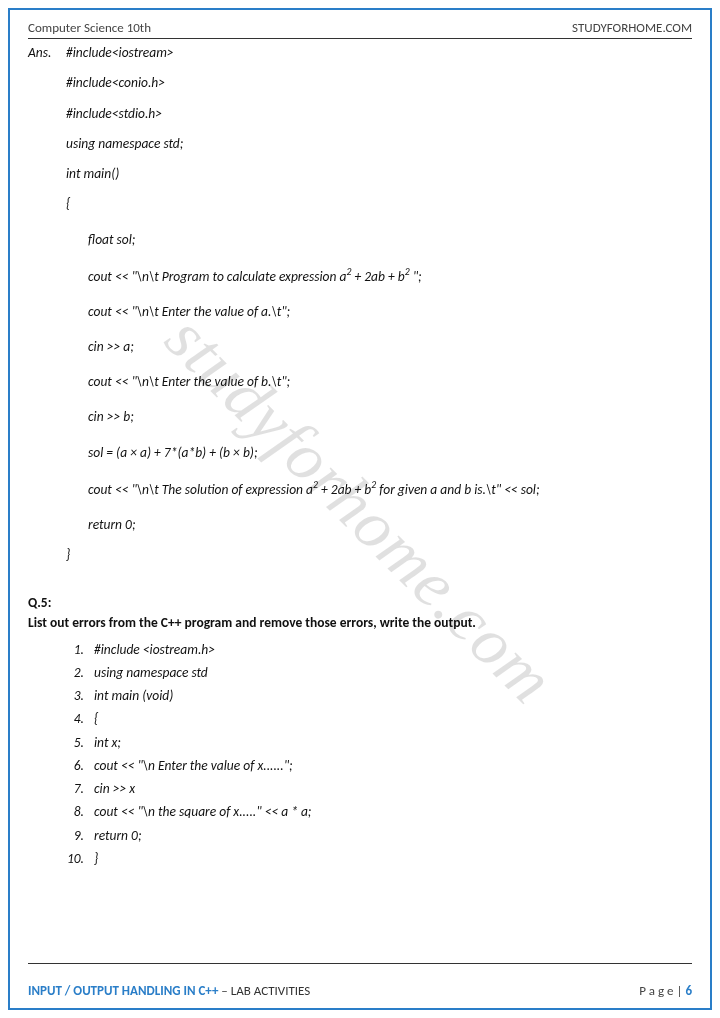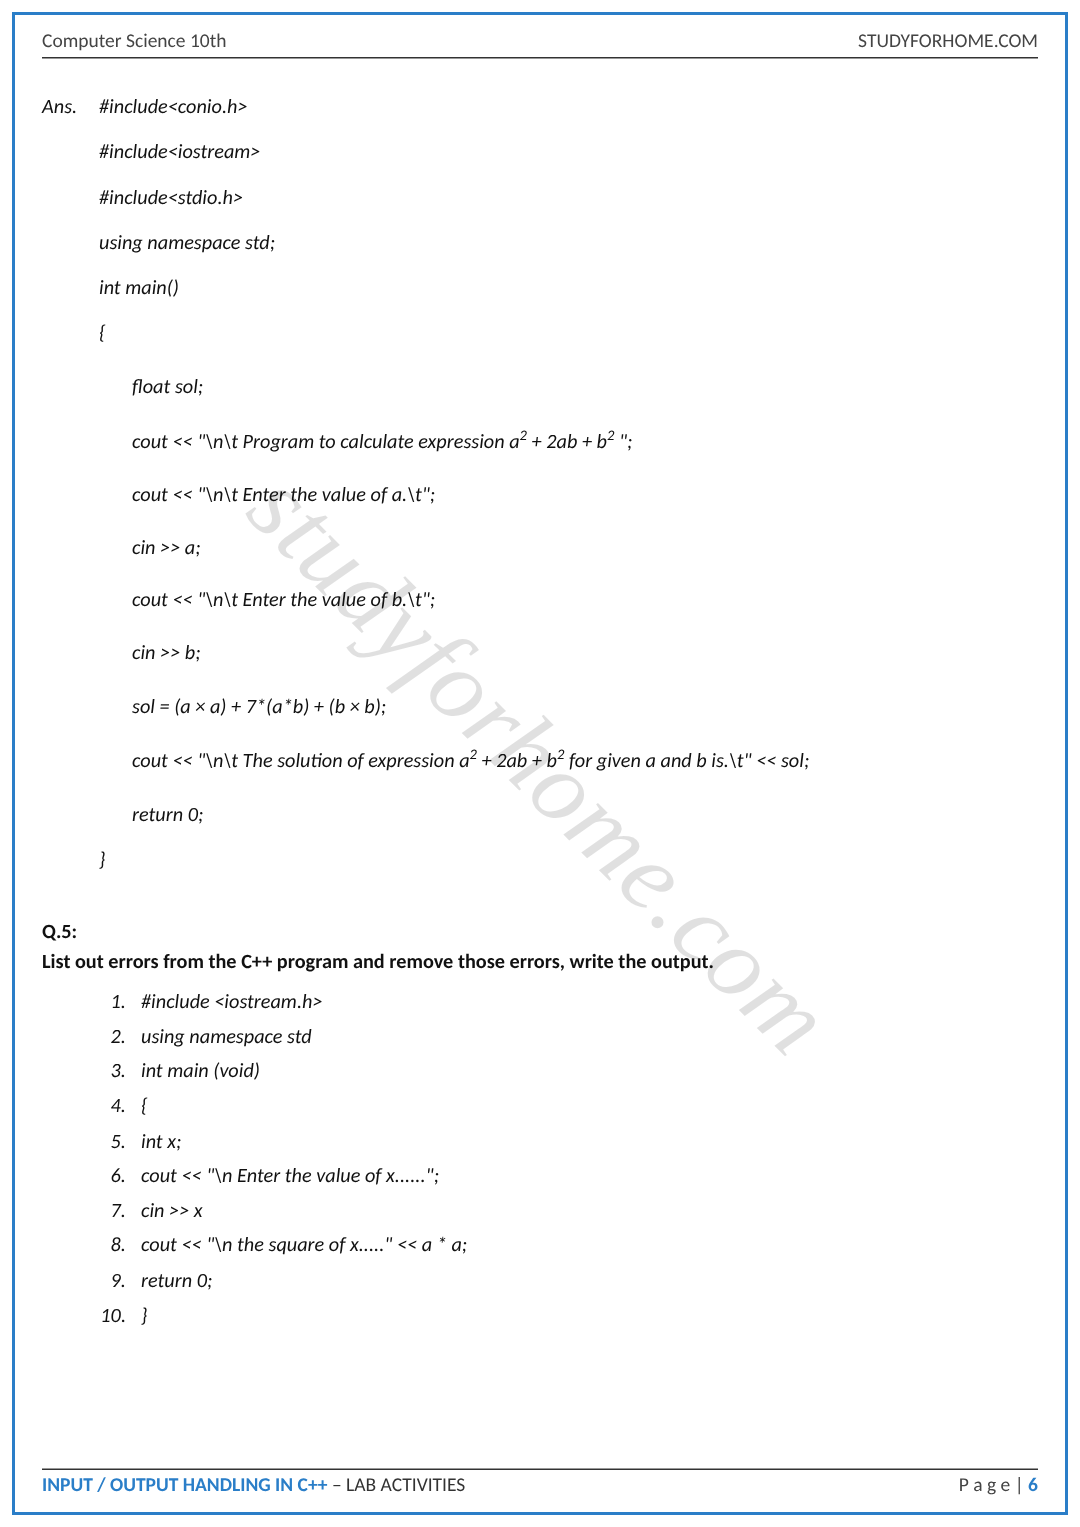--- a/index.html
+++ b/index.html
@@ -23,42 +23,42 @@
     display: flex;
     flex-direction: column;
   }
   .header {
     display: flex;
     justify-content: space-between;
     font-size: 13px;
     color: #444;
     border-bottom: 1.5px solid #333;
     padding-bottom: 3px;
-    margin-bottom: 22px;
+    margin-bottom: 4px;
   }
   .body {
     flex: 1;
     font-size: 13.5px;
     color: #111;
     line-height: 1.5;
   }
   .qrow { display: flex; margin-bottom: 4px; }
   .qlabel { font-weight: bold; min-width: 38px; }
   .qtext { font-weight: bold; flex: 1; }
   .arow { display: flex; font-style: italic; }
   .alabel { min-width: 38px; }
   .ablock { flex: 1; }
   .codeline { margin-bottom: 10px; }
   .indent1 { padding-left: 22px; margin-top: 15px; }
   .numlist { margin-top: 2px; }
   .numitem { display: flex; margin-bottom: 3px; }
   .numno { min-width: 28px; text-align: right; padding-right: 10px; }
   .footer {
     border-top: 1.5px solid #333;
-    padding-top: 3px;
+    padding-top: 19px;
     display: flex;
     justify-content: space-between;
     font-size: 13px;
   }
   .footer-left .accent { color: #2a7ec8; font-weight: bold; }
   .footer-left .rest { color: #333; }
   .footer-right { color: #444; }
   .footer-right .pageno { color: #2a7ec8; font-weight: bold; }
   sup { font-size: 0.72em; }
   .watermark {
@@ -87,22 +87,22 @@
     <span>Computer Science 10th</span>
     <span>STUDYFORHOME.COM</span>
   </div>
 
   <div class="body">
 
 
     <div class="arow">
       <div class="alabel">Ans.</div>
       <div class="ablock">
+        <div class="codeline">#include&lt;iostream&gt;</div>
         <div class="codeline">#include&lt;conio.h&gt;</div>
-        <div class="codeline">#include&lt;iostream&gt;</div>
         <div class="codeline">#include&lt;stdio.h&gt;</div>
         <div class="codeline">using namespace std;</div>
         <div class="codeline">int main()</div>
         <div class="codeline">{</div>
         <div class="codeline indent1">float sol;</div>
         <div class="codeline indent1">
           <span>cout &lt;&lt; "\n\t Program to calculate expression a</span><sup>2</sup><span> + 2ab + b</span><sup>2</sup><span> ";</span>
         </div>
         <div class="codeline indent1">cout &lt;&lt; "\n\t Enter the value of a.\t";</div>
         <div class="codeline indent1">cin &gt;&gt; a;</div>

